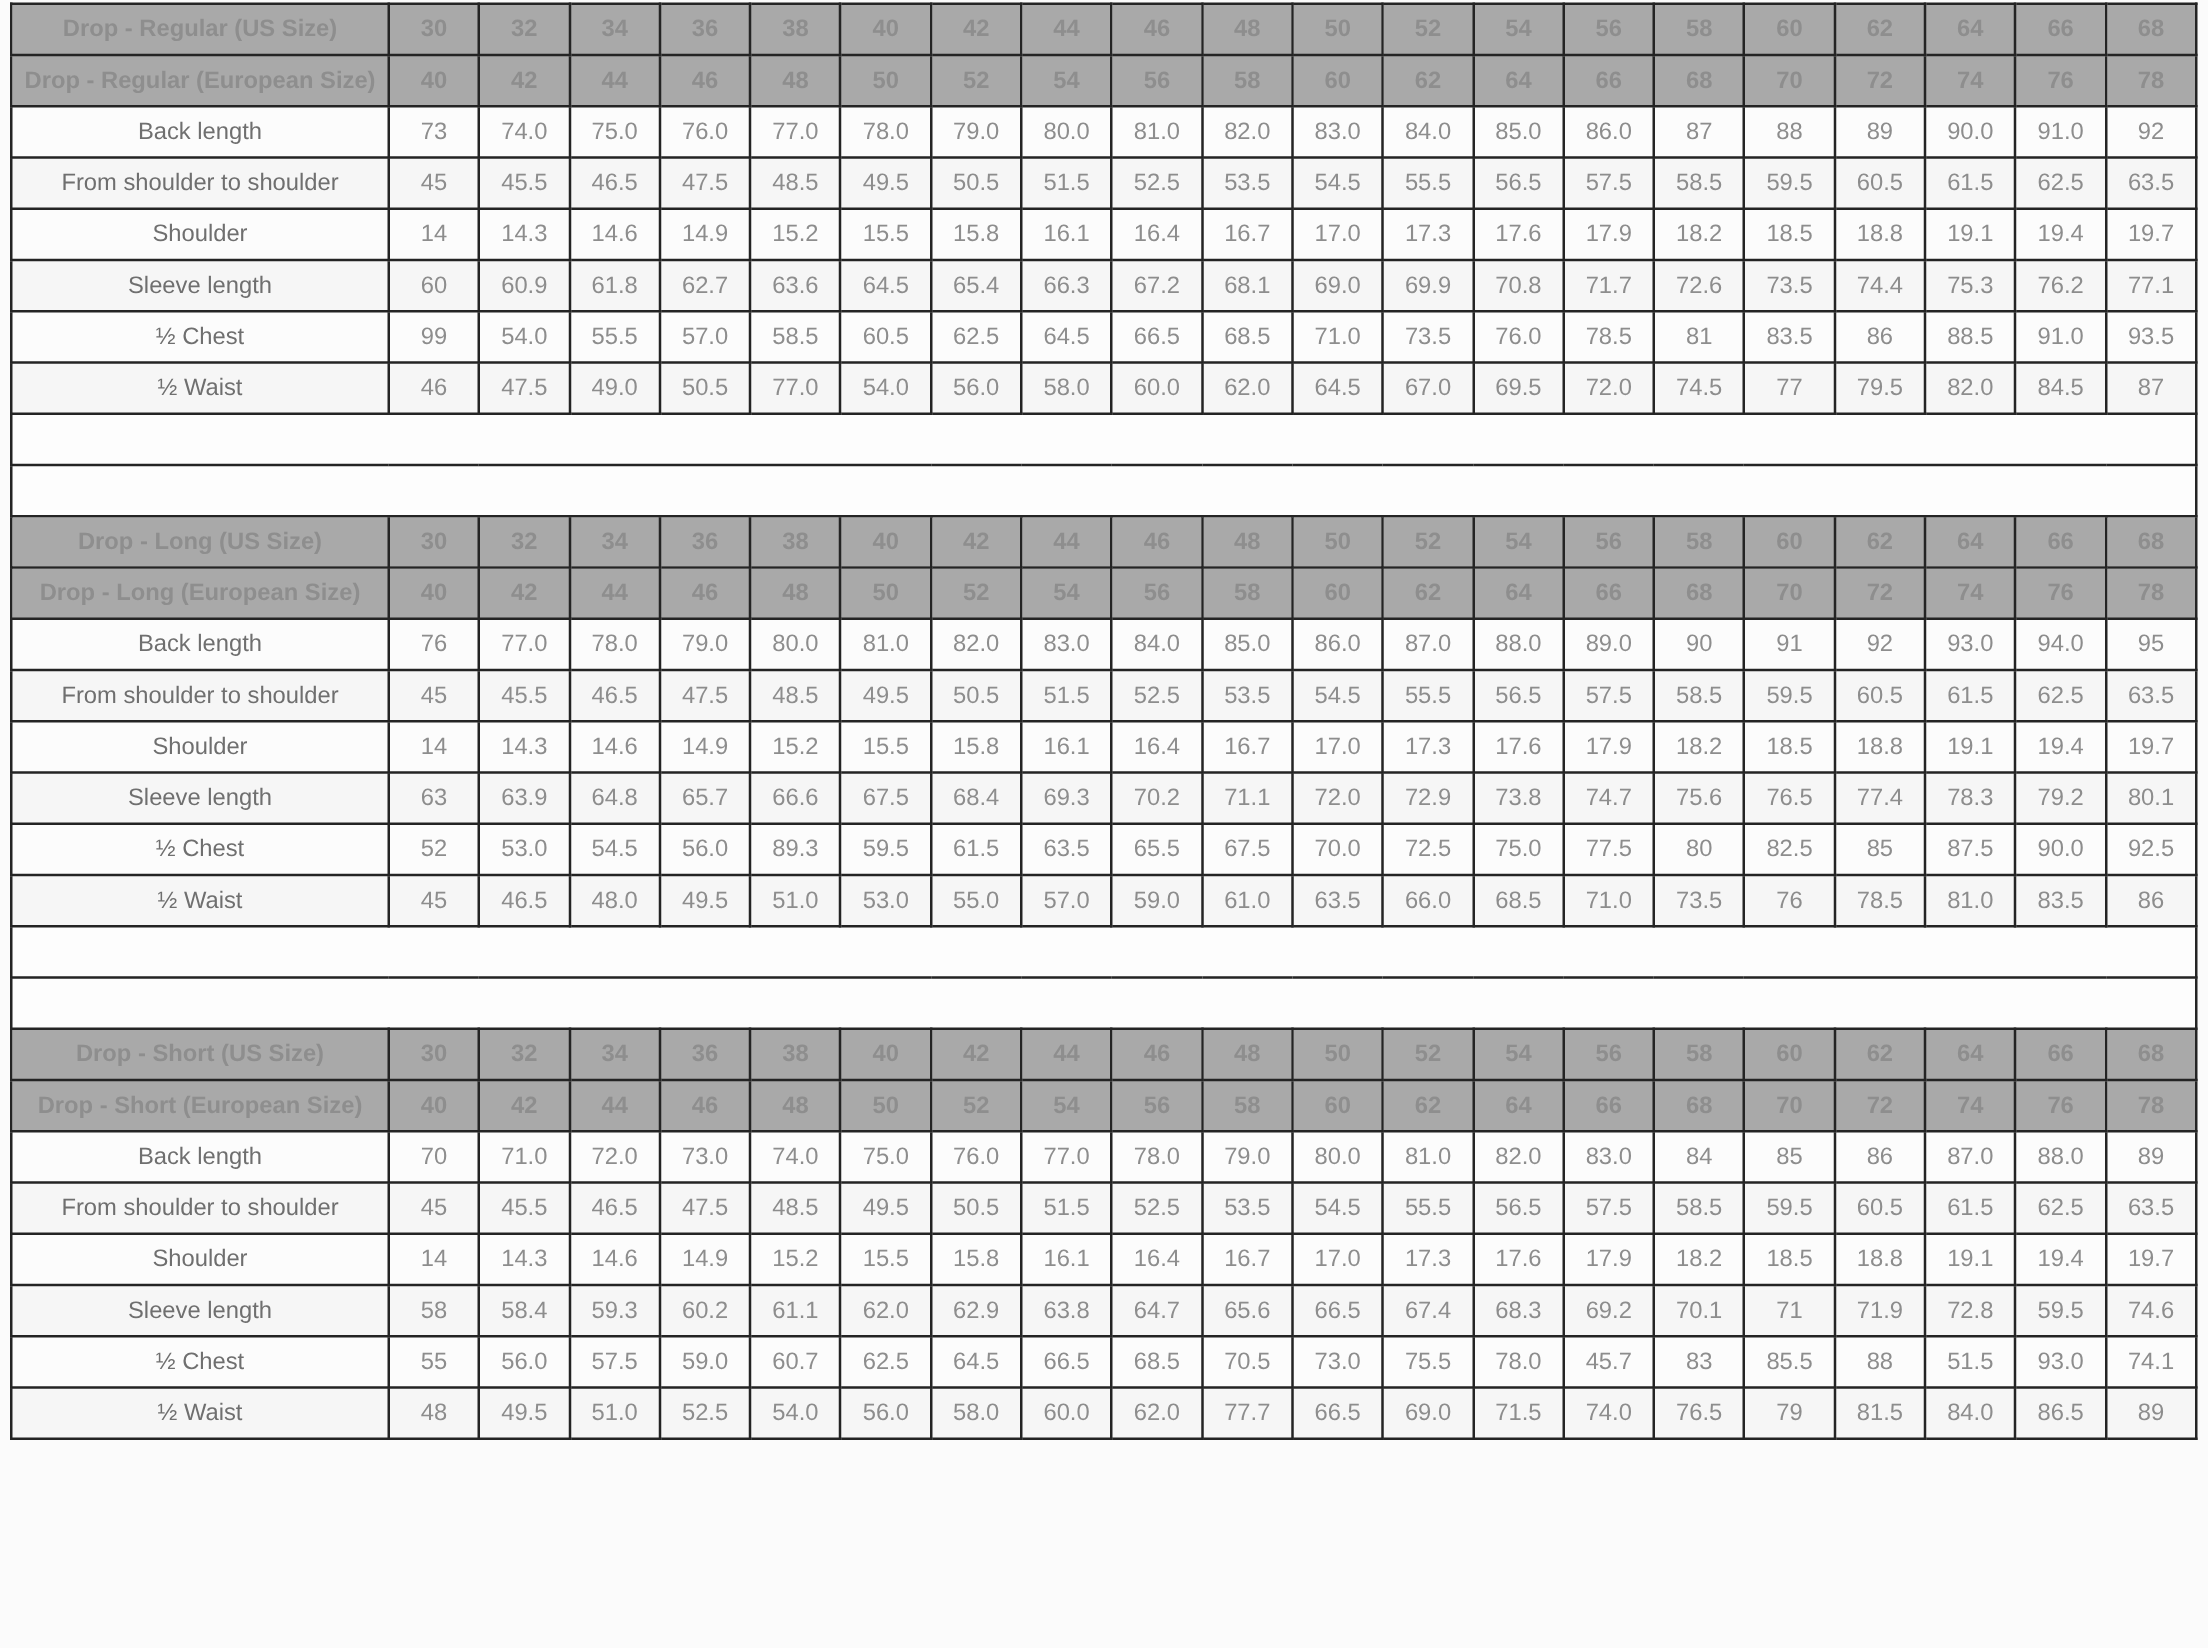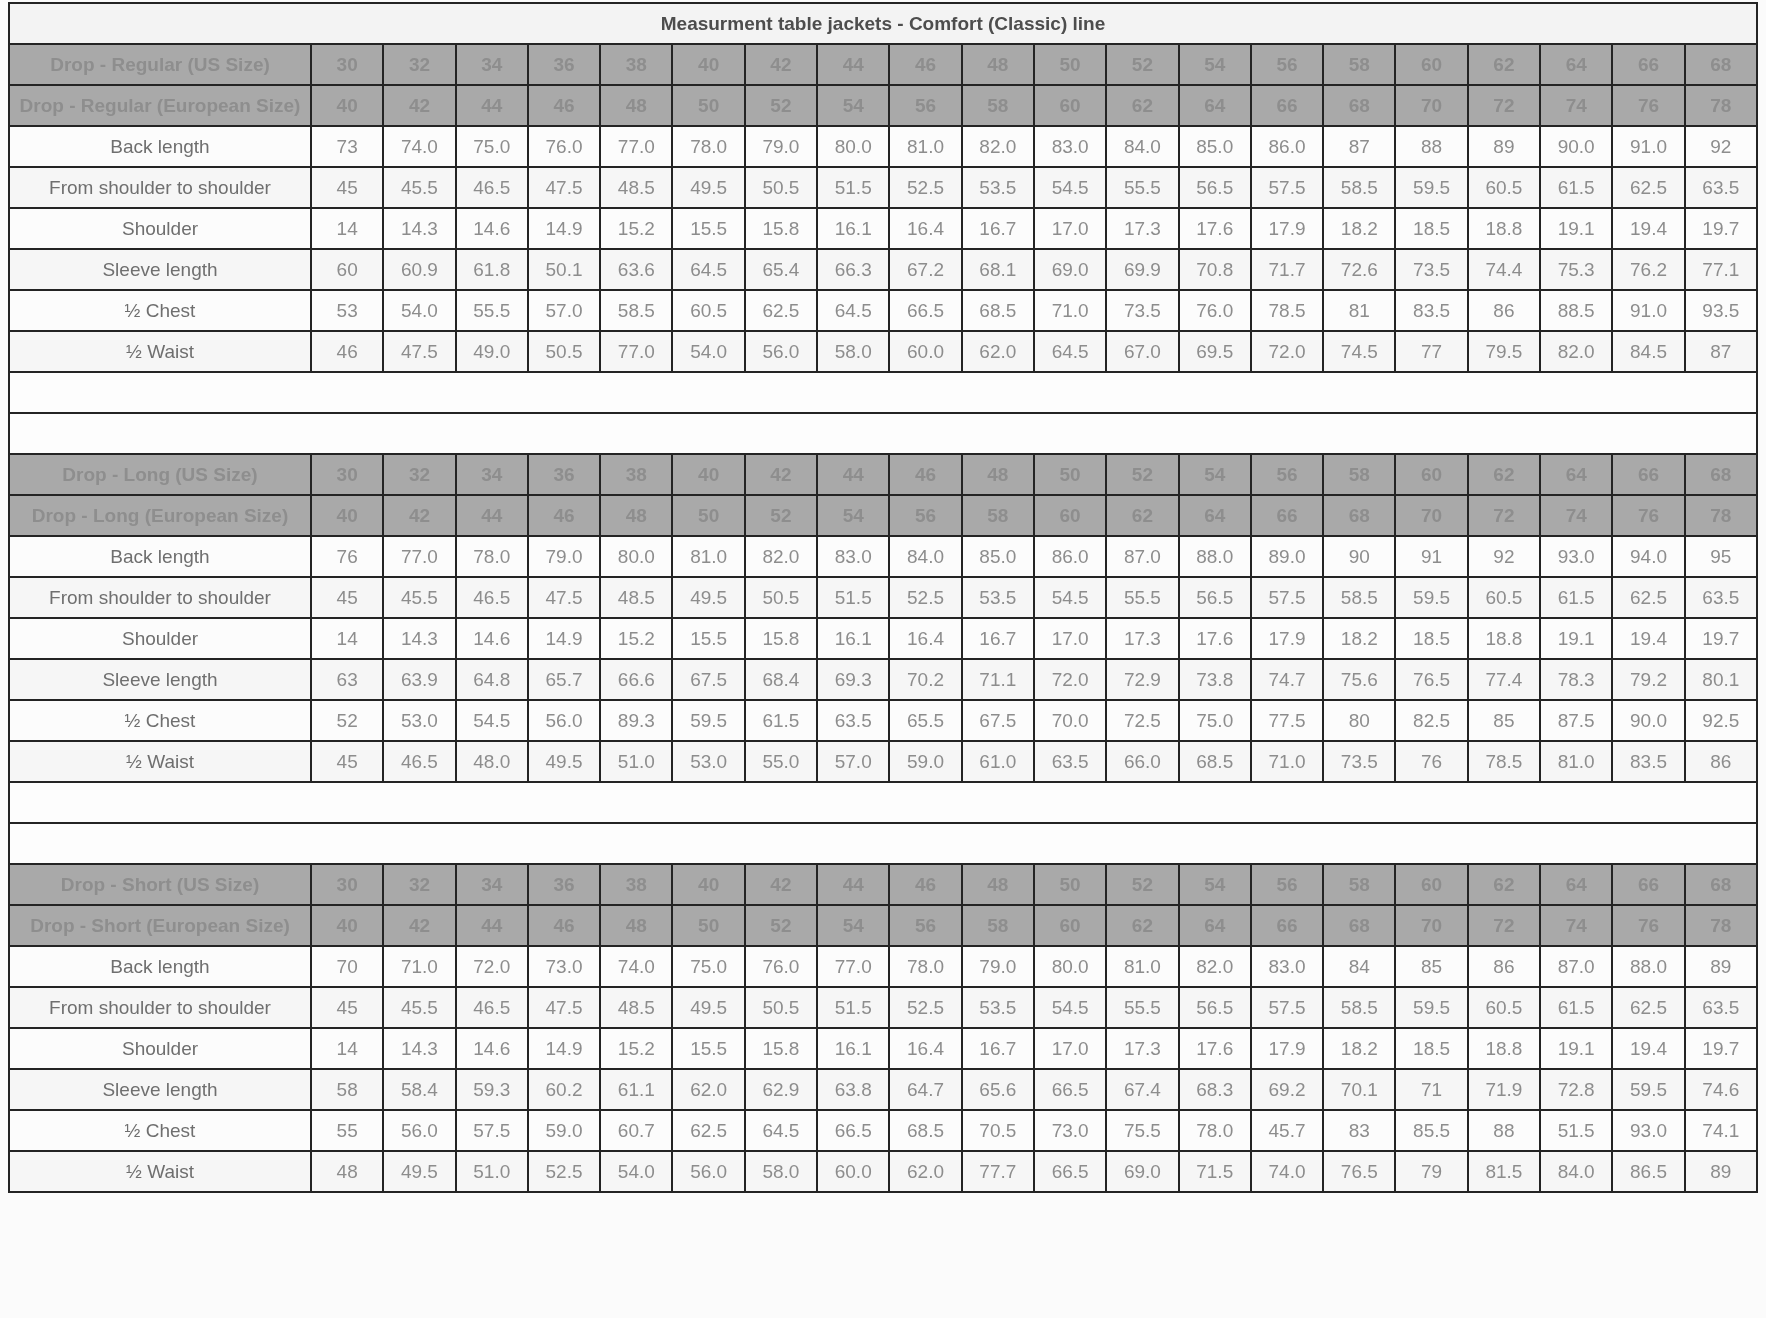--- a/index.html
+++ b/index.html
@@ -69,23 +69,20 @@
       <col>
       <col>
       <col>
       <col>
       <col>
       <col>
       <col>
       <col>
     </colgroup>
   <tbody id="table-body">
-    <tr class="title-row">
-      <th colspan="21">Measurment table jackets - Comfort (Classic) line</th>
-    </tr>
   <tr class="size-header">
         <th class="row-label">Drop - Regular (US Size)</th>
         <th>30</th>
         <th>32</th>
         <th>34</th>
         <th>36</th>
         <th>38</th>
         <th>40</th>
         <th>42</th>
         <th>44</th>
@@ -192,41 +189,41 @@
         <td class="value">18.8</td>
         <td class="value">19.1</td>
         <td class="value">19.4</td>
         <td class="value">19.7</td>
       </tr>
       <tr class="data-row even">
         <td class="row-label">Sleeve length</td>
         <td class="value">60</td>
         <td class="value">60.9</td>
         <td class="value">61.8</td>
-        <td class="value">50.1</td>
+        <td class="value">62.7</td>
         <td class="value">63.6</td>
         <td class="value">64.5</td>
         <td class="value">65.4</td>
         <td class="value">66.3</td>
         <td class="value">67.2</td>
         <td class="value">68.1</td>
         <td class="value">69.0</td>
         <td class="value">69.9</td>
         <td class="value">70.8</td>
         <td class="value">71.7</td>
         <td class="value">72.6</td>
         <td class="value">73.5</td>
         <td class="value">74.4</td>
         <td class="value">75.3</td>
         <td class="value">76.2</td>
         <td class="value">77.1</td>
       </tr>
       <tr class="data-row odd">
         <td class="row-label">½ Chest</td>
-        <td class="value">53</td>
+        <td class="value">99</td>
         <td class="value">54.0</td>
         <td class="value">55.5</td>
         <td class="value">57.0</td>
         <td class="value">58.5</td>
         <td class="value">60.5</td>
         <td class="value">62.5</td>
         <td class="value">64.5</td>
         <td class="value">66.5</td>
         <td class="value">68.5</td>
         <td class="value">71.0</td>

